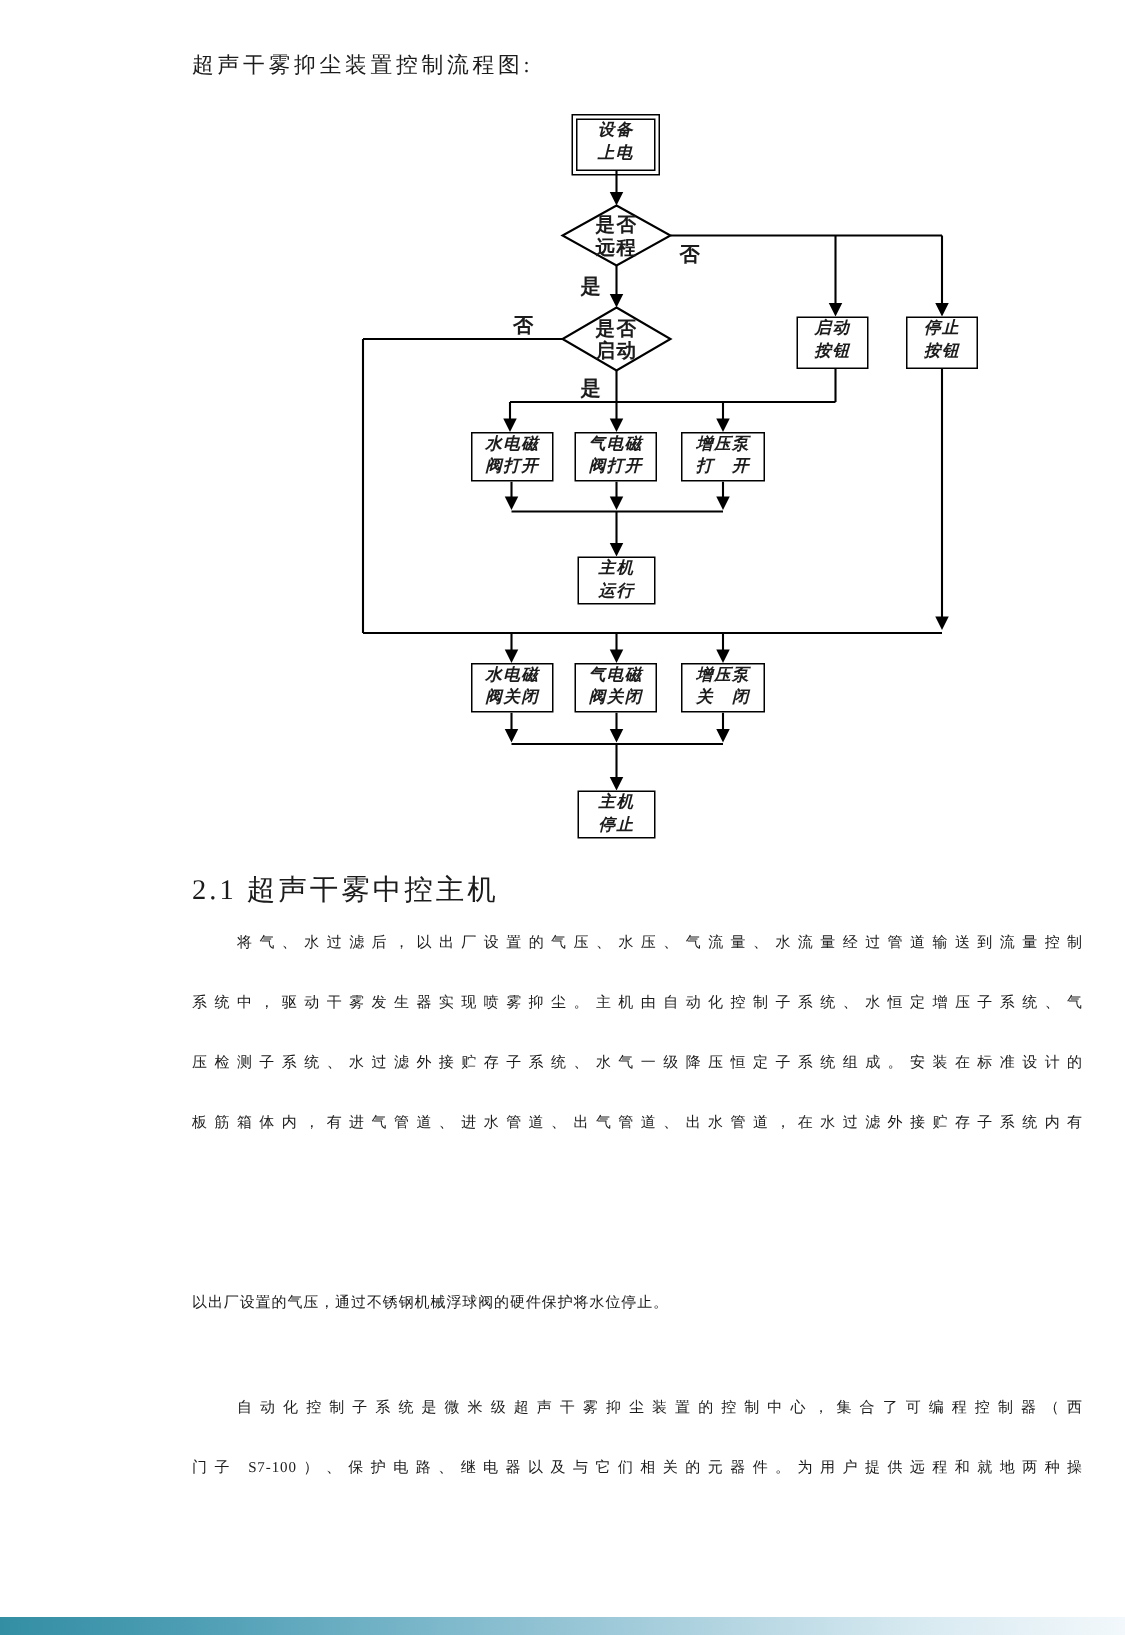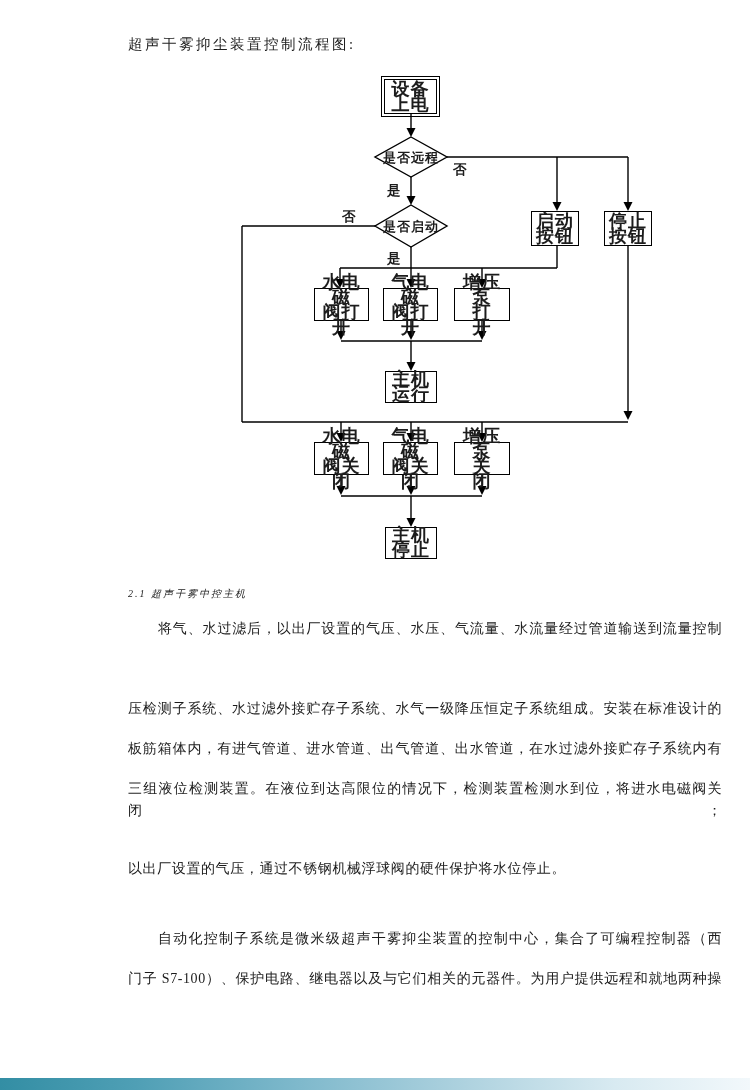--- a/index.html
+++ b/index.html
@@ -5,40 +5,41 @@
   * { margin:0; padding:0; box-sizing:border-box; }
   html,body { background:#ffffff; }
   .page {
     position:relative; width:750px; height:1090px; background:#ffffff;
     overflow:hidden; font-family:"Liberation Serif","DejaVu Serif",serif;
     color:#1c1c1c;
   }
   
   .tline {
     position:absolute; left:128px; width:594px;
-    font-size:14px; line-height:22px; color:#1b1b1b;
+    font-size:10px; line-height:22px; color:#1b1b1b;
     letter-spacing:0.6px; white-space:nowrap;
   }
   .wrapline { white-space:normal; }
   .just { text-align:justify; text-align-last:justify; }
   .ind  { text-indent:30px; }
-  .heading { letter-spacing:2px; font-size:10px;font-style:italic; }
+  .heading { letter-spacing:2px; font-size:19px; }
   .title { letter-spacing:2.5px; font-size:14.5px; }
   
   .fc-svg { position:absolute; left:0; top:0; }
   .node {
     position:absolute; border:1.5px solid #000; background:#fff;
-    display:flex; flex-direction:column; align-items:center; justify-content:center;
-    font-size:18px; line-height:15px; font-weight:bold; letter-spacing:1px;
+    display:flex; flex-direction:column; align-items:center; 
+    font-size:11px; line-height:15px; font-weight:bold; letter-spacing:1px;
     text-align:center;
+    font-style:italic;
   }
   .node.dbl { outline:1.2px solid #000; outline-offset:2px; }
   .dtext {
     position:absolute; width:60px; height:32px;
-    display:flex; flex-direction:row; align-items:center; justify-content:center;
+    display:flex; flex-direction:column; align-items:center; justify-content:center;
     font-size:13px; line-height:15px; font-weight:bold; letter-spacing:1px;
     text-align:center;
   }
   .flabel {
     position:absolute; font-size:13.5px; font-weight:bold; letter-spacing:0;
   }
   
   .footer-bar {
     position:absolute; left:0; bottom:0; width:750px; height:12px;
     background:linear-gradient(to right,#338ea4 0%,#4f9fb5 18%,#7fb9cc 40%,
@@ -177,23 +178,23 @@
 
     <div class="flabel" style="left:453px;top:161px">否</div>
     <div class="flabel" style="left:387px;top:182px">是</div>
     <div class="flabel" style="left:342px;top:208px">否</div>
     <div class="flabel" style="left:387px;top:250px">是</div>
   </div>
 
   <div class="tline heading" style="top:583px">2.1 超声干雾中控主机</div>
 
   <div class="tline wrapline just ind" style="top:618px">将气、水过滤后，以出厂设置的气压、水压、气流量、水流量经过管道输送到流量控制</div>
+  <div class="tline wrapline just" style="top:658px">系统中，驱动干雾发生器实现喷雾抑尘。主机由自动化控制子系统、水恒定增压子系统、气</div>
   <div class="tline wrapline just" style="top:738px">板筋箱体内，有进气管道、进水管道、出气管道、出水管道，在水过滤外接贮存子系统内有</div>
   <div class="tline wrapline just" style="top:698px">压检测子系统、水过滤外接贮存子系统、水气一级降压恒定子系统组成。安装在标准设计的</div>
-  <div class="tline wrapline just" style="top:778px">三组液位检测装置。在液位到达高限位的情况下，检测装置检测水到位，将进水电磁阀关闭；</div>
   <div class="tline" style="top:858px">以出厂设置的气压，通过不锈钢机械浮球阀的硬件保护将水位停止。</div>
 
 
   <div class="tline wrapline just ind" style="top:928px">自动化控制子系统是微米级超声干雾抑尘装置的控制中心，集合了可编程控制器（西</div>
   <div class="tline wrapline just" style="top:968px">门子 S7-100）、保护电路、继电器以及与它们相关的元器件。为用户提供远程和就地两种操</div>
 
   <div class="footer-bar"></div>
 
 </div>
 

